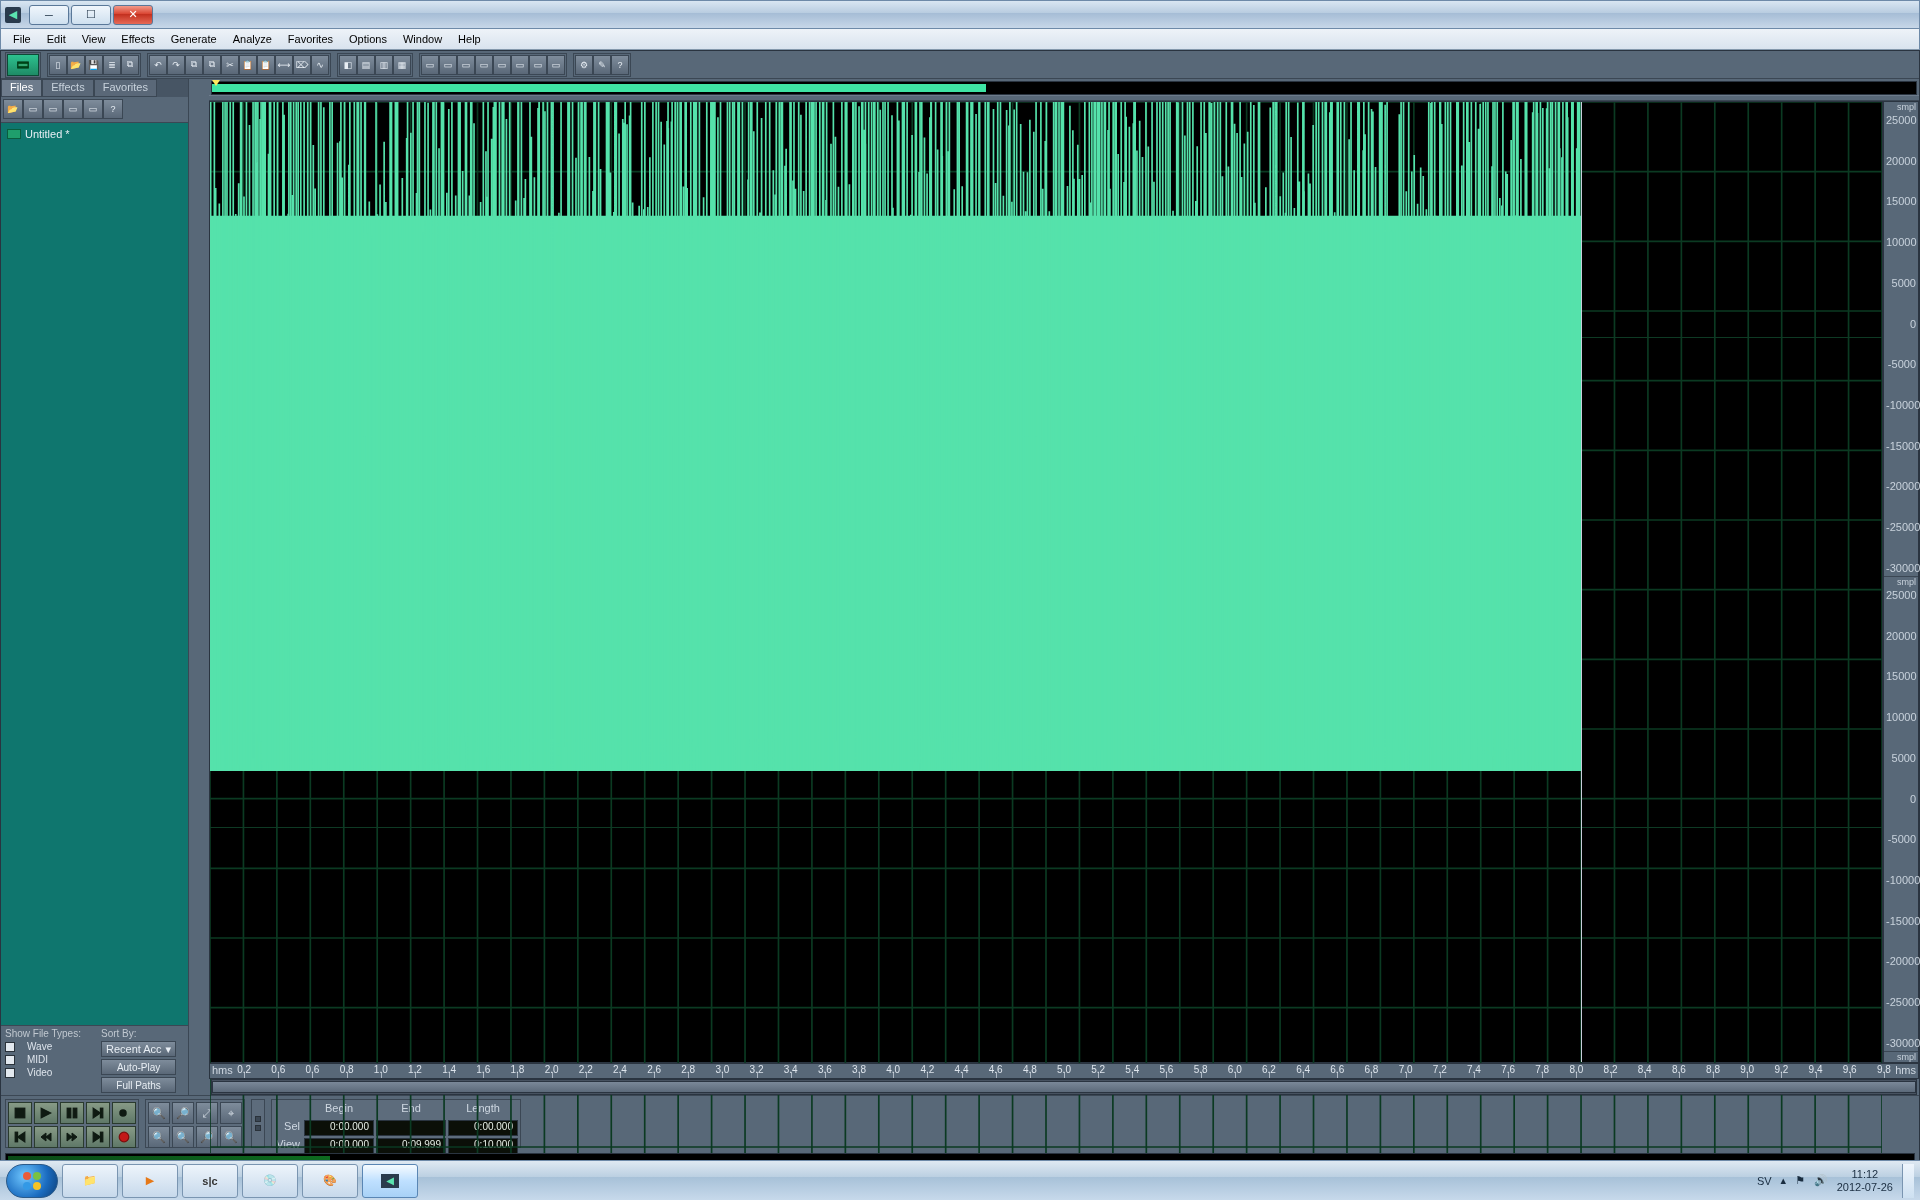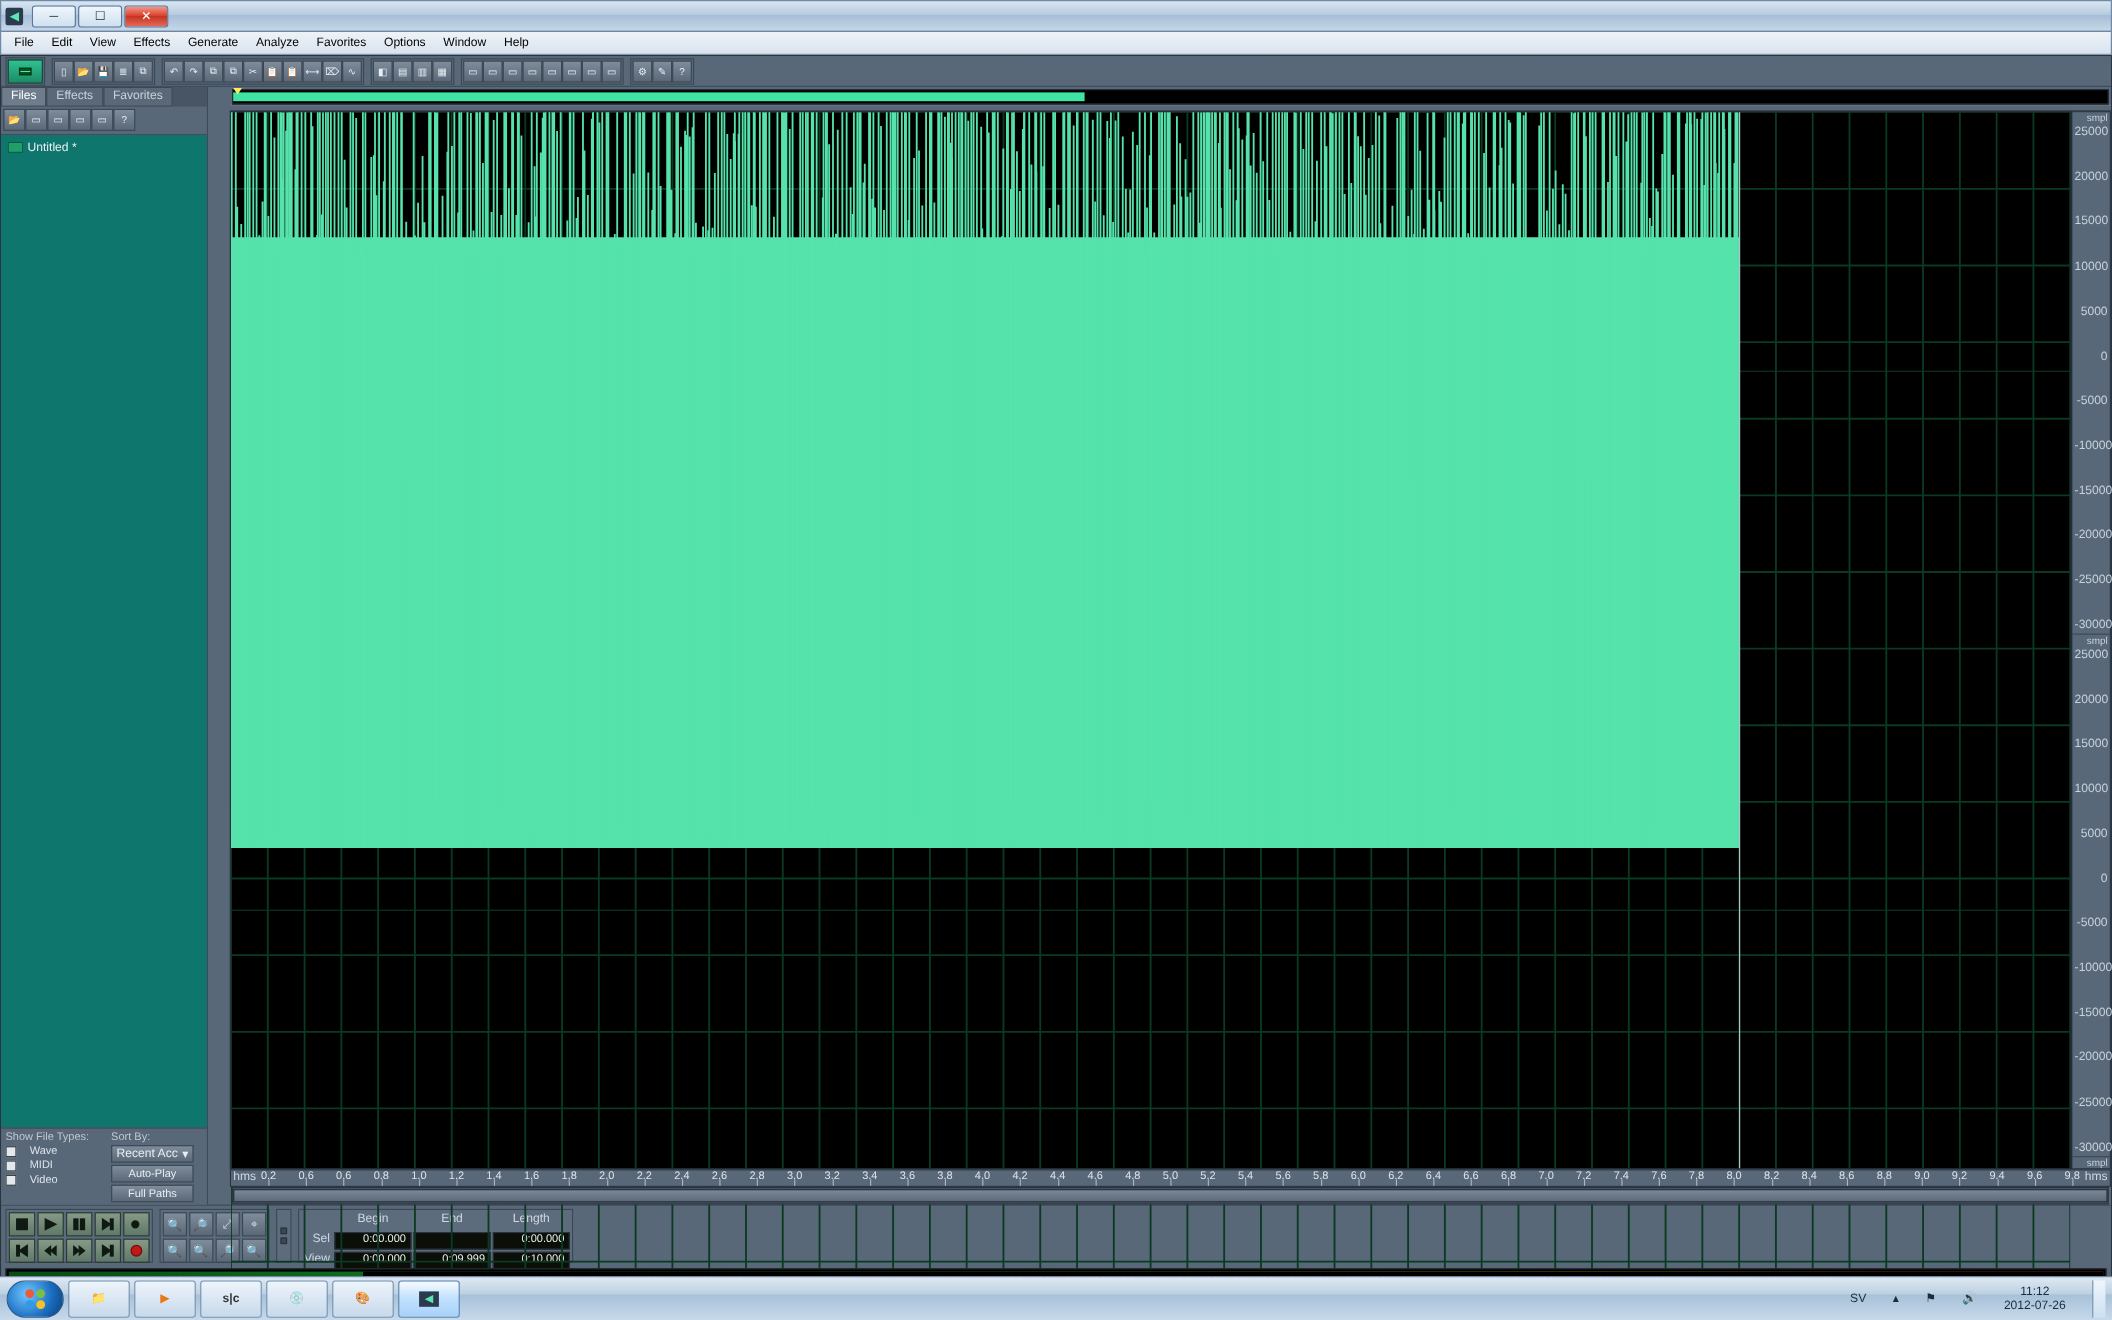--- a/index.html
+++ b/index.html
@@ -101,21 +101,21 @@
 .status { height:20px; background:linear-gradient(#6b7a8b,#536272); border-top:1px solid #3b4754; display:flex; align-items:center; font-size:10px; color:#e8eef4;}
 .status .cell { padding:0 10px; border-right:1px solid #3b4754; height:100%; display:flex;align-items:center;}
 .status .spacer { flex:1; }
 
 
 .taskbar { position:absolute; left:0; right:0; bottom:0; height:40px; background:linear-gradient(#dfe9f2,#bcd0e2 40%,#a7c1d8 41%,#c7d9eb); border-top:1px solid #6e8aa8; display:flex; align-items:center; padding:0 6px; gap:4px;}
 .start { width:52px; height:34px; border-radius:18px; background:radial-gradient(circle at 35% 35%, #6fc7ff, #1a6bbf 60%, #0d3f78); border:1px solid #2a5a8a; display:flex;align-items:center;justify-content:center;}
 .start svg { width:24px;height:24px;}
 .tb-btn { width:56px; height:34px; border:1px solid #7a95b1; border-radius:3px; background:linear-gradient(#edf4fb,#c7d9eb); display:flex;align-items:center;justify-content:center;}
 .tb-btn.active { background:linear-gradient(#f6fbff,#bfe0ff 50%,#a8d1f6); border-color:#5a86b4;}
-.tray { margin-left:auto; display:flex; align-items:center; gap:24px; color:#1a2d40; font-size:11px;}
+.tray { margin-left:auto; display:flex; align-items:center; gap:9px; color:#1a2d40; font-size:11px;}
 .tray .clock { text-align:center; line-height:13px;}
 .tray .show-desktop { width:12px; height:34px; border-left:1px solid #7a95b1; background:linear-gradient(#eef5fc,#cde0f1);}
 </style>
 </head>
 <body>
 
 <div class="titlebar">
   <div class="icon">
       <span>◀</span>
     </div>

